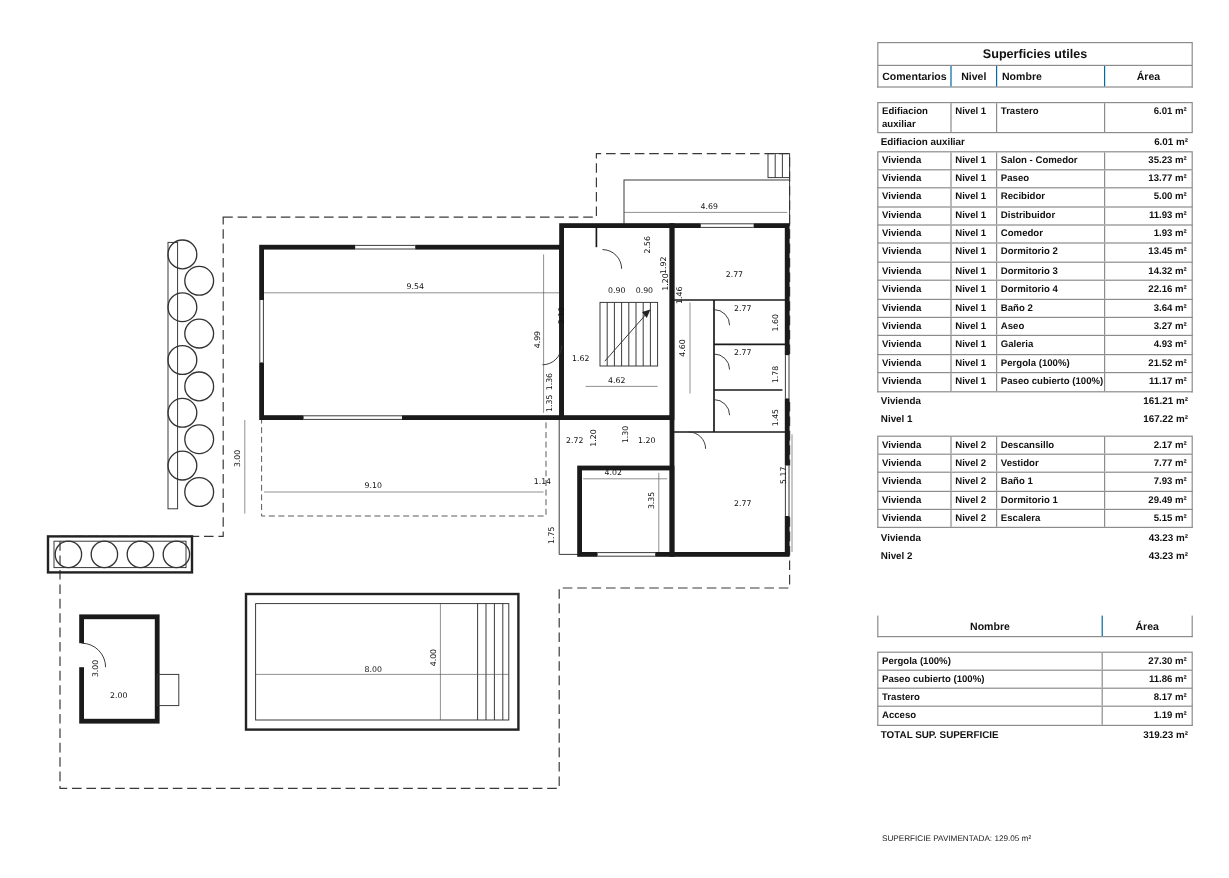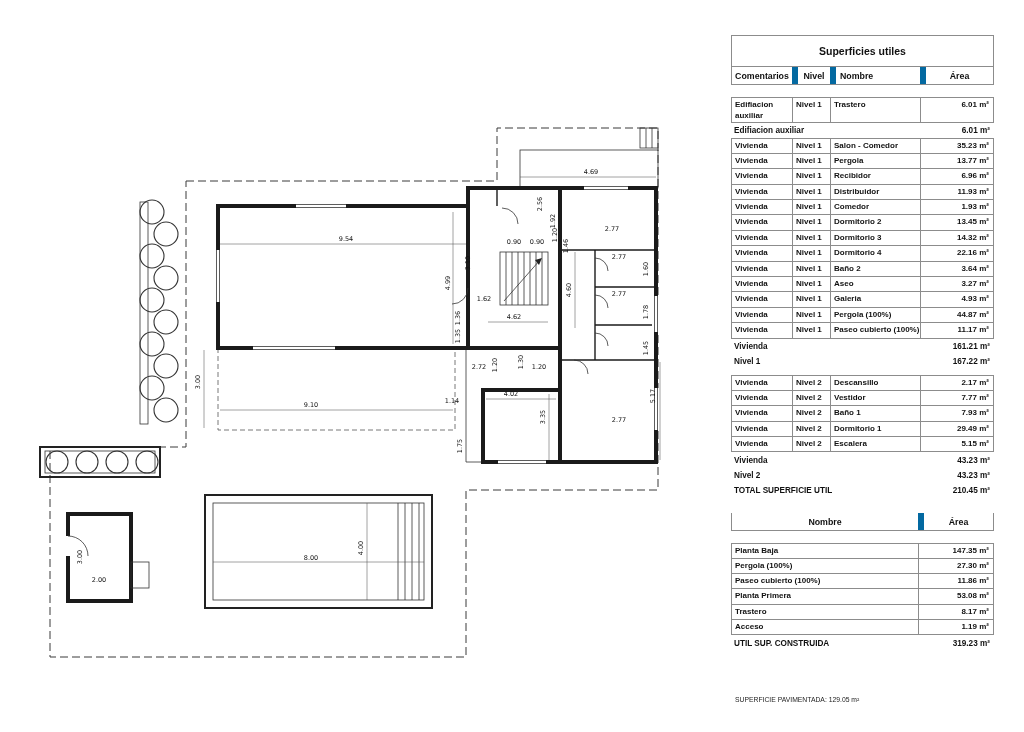--- a/index.html
+++ b/index.html
@@ -4,27 +4,27 @@
 <style>
   *{box-sizing:border-box;margin:0;padding:0}
   html,body{background:#fff}
   body{width:1024px;height:732px;font-family:"Liberation Sans",sans-serif}
   .page{position:relative;width:1024px;height:732px;background:#fff;overflow:hidden}
   svg.plan{position:absolute;left:0;top:0}
 
   .tablebox{position:absolute;width:263px;color:#111}
   #utiles{left:731px;top:35px}
   #construidas{left:731px;top:513px}
-  .ttitle{height:32px;border:1px solid #8c8c8c;display:flex;align-items:center;justify-content:center;
+  .ttitle{height:20px;border:1px solid #8c8c8c;display:flex;align-items:center;justify-content:center;
           font-weight:bold;font-size:10.5px}
   .thead{display:grid;border:1px solid #8c8c8c;border-top:0;min-height:18px}
   .thead.uh{grid-template-columns:60px 38px 90px 73px}
   .thead.ch{grid-template-columns:186px 75px}
   .hcell{display:flex;align-items:center;justify-content:center;font-weight:bold;font-size:8.8px;
-         border-left:6px solid #0369a1}
+         border-left:1px solid #0369a1}
   .hcell:first-child{border-left:0}
   .uh .hcell:nth-child(3){justify-content:flex-start;padding-left:4px}
   .tbody{margin-top:12px}
   .trow{display:grid;grid-template-columns:60px 38px 90px 73px;min-height:15.4px;
         border:1px solid #8c8c8c;border-top:0}
   .crow{display:grid;grid-template-columns:186px 75px;min-height:15.4px;
         border:1px solid #8c8c8c;border-top:0}
   .tbody > :first-child{border-top:1px solid #8c8c8c}
   .srow + .trow{border-top:1px solid #8c8c8c}
   .gap-top{margin-top:6px;border-top:1px solid #8c8c8c !important}
@@ -247,28 +247,28 @@
         </div>
         <div class="trow">
           <div class="tcell c0">Vivienda</div>
           <div class="tcell c1">Nivel 1</div>
           <div class="tcell c2">Salon - Comedor</div>
           <div class="tcell c3 num">35.23 m²</div>
         </div>
         <div class="trow">
           <div class="tcell c0">Vivienda</div>
           <div class="tcell c1">Nivel 1</div>
-          <div class="tcell c2">Pergola</div>
+          <div class="tcell c2">Paseo</div>
           <div class="tcell c3 num">13.77 m²</div>
         </div>
         <div class="trow">
           <div class="tcell c0">Vivienda</div>
           <div class="tcell c1">Nivel 1</div>
           <div class="tcell c2">Recibidor</div>
-          <div class="tcell c3 num">6.96 m²</div>
+          <div class="tcell c3 num">5.00 m²</div>
         </div>
         <div class="trow">
           <div class="tcell c0">Vivienda</div>
           <div class="tcell c1">Nivel 1</div>
           <div class="tcell c2">Distribuidor</div>
           <div class="tcell c3 num">11.93 m²</div>
         </div>
         <div class="trow">
           <div class="tcell c0">Vivienda</div>
           <div class="tcell c1">Nivel 1</div>
@@ -308,21 +308,21 @@
         <div class="trow">
           <div class="tcell c0">Vivienda</div>
           <div class="tcell c1">Nivel 1</div>
           <div class="tcell c2">Galeria</div>
           <div class="tcell c3 num">4.93 m²</div>
         </div>
         <div class="trow">
           <div class="tcell c0">Vivienda</div>
           <div class="tcell c1">Nivel 1</div>
           <div class="tcell c2">Pergola (100%)</div>
-          <div class="tcell c3 num">44.87 m²</div>
+          <div class="tcell c3 num">21.52 m²</div>
         </div>
         <div class="trow">
           <div class="tcell c0">Vivienda</div>
           <div class="tcell c1">Nivel 1</div>
           <div class="tcell c2">Paseo cubierto (100%)</div>
           <div class="tcell c3 num">11.17 m²</div>
         </div>
         <div class="srow">
           <div class="slabel">Vivienda</div>
           <div class="sarea">161.21 m²</div>
@@ -361,59 +361,47 @@
           <div class="tcell c2">Escalera</div>
           <div class="tcell c3 num">5.15 m²</div>
         </div>
         <div class="srow">
           <div class="slabel">Vivienda</div>
           <div class="sarea">43.23 m²</div>
         </div>
         <div class="srow">
           <div class="slabel">Nivel 2</div>
           <div class="sarea">43.23 m²</div>
-        </div>
-        <div class="srow">
-          <div class="slabel">TOTAL SUPERFICIE UTIL</div>
-          <div class="sarea">210.45 m²</div>
         </div>
       </div>
   </div>
 
   <div class="tablebox" id="construidas">
     <div class="thead ch">
         <div class="hcell k0">Nombre</div>
         <div class="hcell k1">Área</div>
       </div>
     <div class="tbody">
         <div class="crow">
-          <div class="tcell k0">Planta Baja</div>
-          <div class="tcell k1 num">147.35 m²</div>
-        </div>
-        <div class="crow">
           <div class="tcell k0">Pergola (100%)</div>
           <div class="tcell k1 num">27.30 m²</div>
         </div>
         <div class="crow">
           <div class="tcell k0">Paseo cubierto (100%)</div>
           <div class="tcell k1 num">11.86 m²</div>
         </div>
         <div class="crow">
-          <div class="tcell k0">Planta Primera</div>
-          <div class="tcell k1 num">53.08 m²</div>
-        </div>
-        <div class="crow">
           <div class="tcell k0">Trastero</div>
           <div class="tcell k1 num">8.17 m²</div>
         </div>
         <div class="crow">
           <div class="tcell k0">Acceso</div>
           <div class="tcell k1 num">1.19 m²</div>
         </div>
       </div>
     <div class="srow">
-      <div class="slabel">UTIL SUP. CONSTRUIDA</div>
+      <div class="slabel">TOTAL SUP. SUPERFICIE</div>
       <div class="sarea">319.23 m²</div>
     </div>
   </div>
 
   <div class="footnote">SUPERFICIE PAVIMENTADA: 129.05 m²</div>
 </div>
 
 </body></html>

